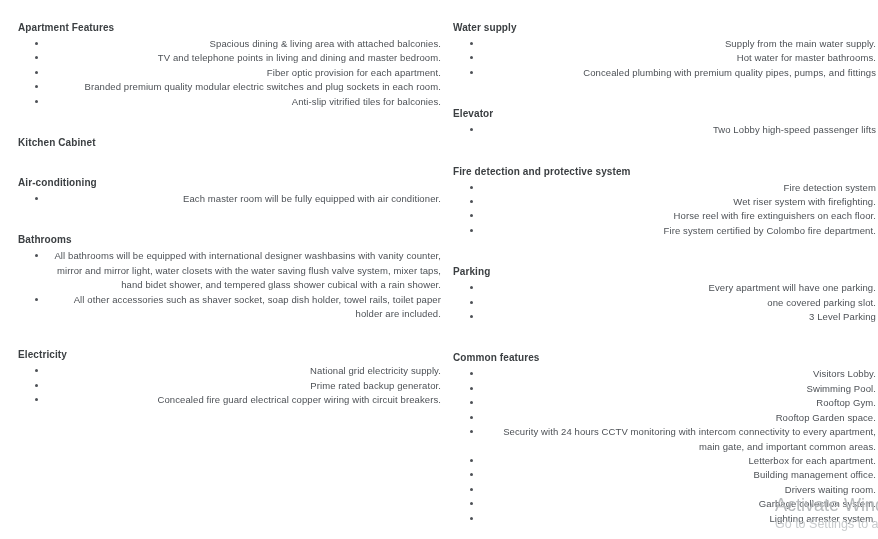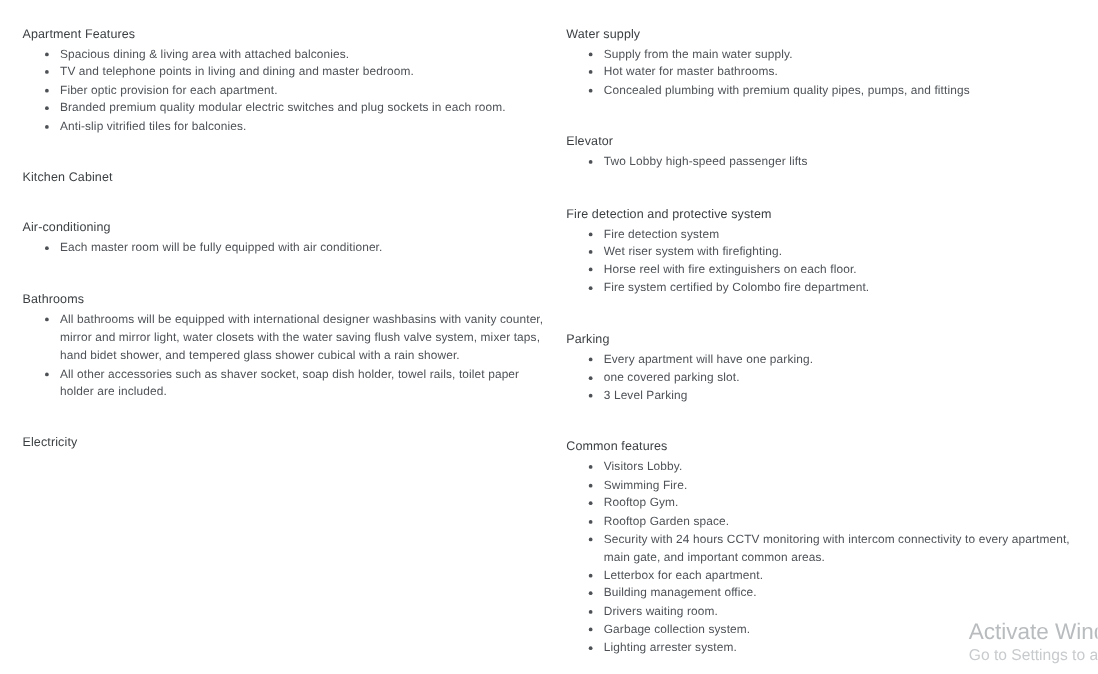--- a/index.html
+++ b/index.html
@@ -22,28 +22,29 @@
     top: 22px;
     width: 430px;
   }
   #col-left  { left: 18px;  }
   #col-right { left: 453px; }
   section { margin: 0 0 28px 0; }
   h3 {
     margin: 0 0 3px 0;
     font-size: 10px;
     line-height: 12px;
-    font-weight: normal;
+    font-weight: bold;
     color: #3b3f42;
     letter-spacing: 0.1px;
   }
   ul {
     margin: 0;
     padding: 0 0 0 30px;
     list-style: disc outside;
+    text-align: right;
   }
   li {
     font-size: 9.5px;
     line-height: 14.4px;
     color: #4d5156;
     max-width: 393px;
     letter-spacing: 0.1px;
   }
   li::marker { color: #4d5156; }
   .watermark {
@@ -91,20 +92,25 @@
       </section>
       <section>
         <h3>Bathrooms</h3>
         <ul>
           <li>All bathrooms will be equipped with international designer washbasins with vanity counter, mirror and mirror light, water closets with the water saving flush valve system, mixer taps, hand bidet shower, and tempered glass shower cubical with a rain shower.</li>
           <li>All other accessories such as shaver socket, soap dish holder, towel rails, toilet paper holder are included.</li>
         </ul>
       </section>
       <section>
         <h3>Electricity</h3>
+        <ul>
+          <li>National grid electricity supply.</li>
+          <li>Prime rated backup generator.</li>
+          <li>Concealed fire guard electrical copper wiring with circuit breakers.</li>
+        </ul>
       </section>
     </div>
   <div class="column" id="col-right">
       <section>
         <h3>Water supply</h3>
         <ul>
           <li>Supply from the main water supply.</li>
           <li>Hot water for master bathrooms.</li>
           <li>Concealed plumbing with premium quality pipes, pumps, and fittings</li>
         </ul>
@@ -129,21 +135,21 @@
         <ul>
           <li>Every apartment will have one parking.</li>
           <li>one covered parking slot.</li>
           <li>3 Level Parking</li>
         </ul>
       </section>
       <section>
         <h3>Common features</h3>
         <ul>
           <li>Visitors Lobby.</li>
-          <li>Swimming Fire.</li>
+          <li>Swimming Pool.</li>
           <li>Rooftop Gym.</li>
           <li>Rooftop Garden space.</li>
           <li>Security with 24 hours CCTV monitoring with intercom connectivity to every apartment, main gate, and important common areas.</li>
           <li>Letterbox for each apartment.</li>
           <li>Building management office.</li>
           <li>Drivers waiting room.</li>
           <li>Garbage collection system.</li>
           <li>Lighting arrester system.</li>
         </ul>
       </section>

